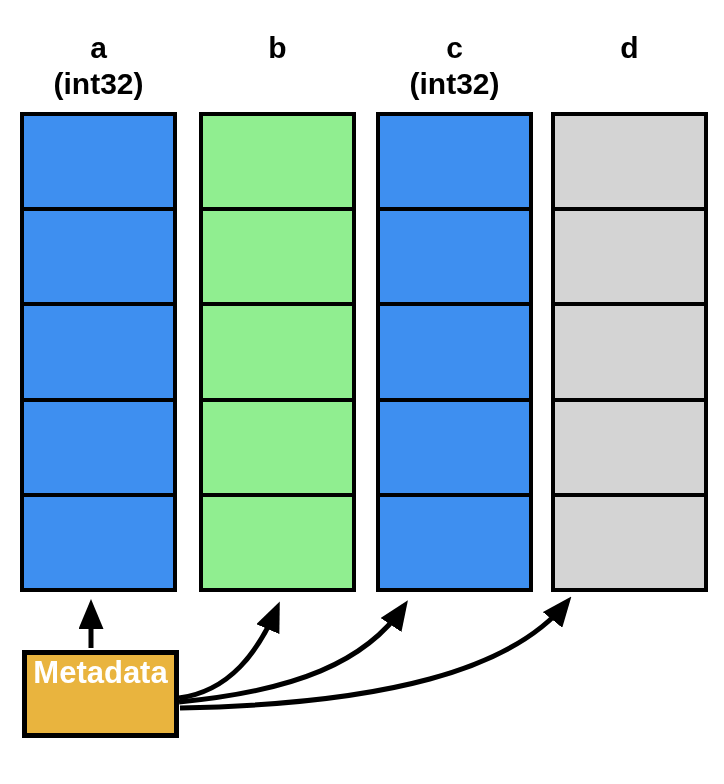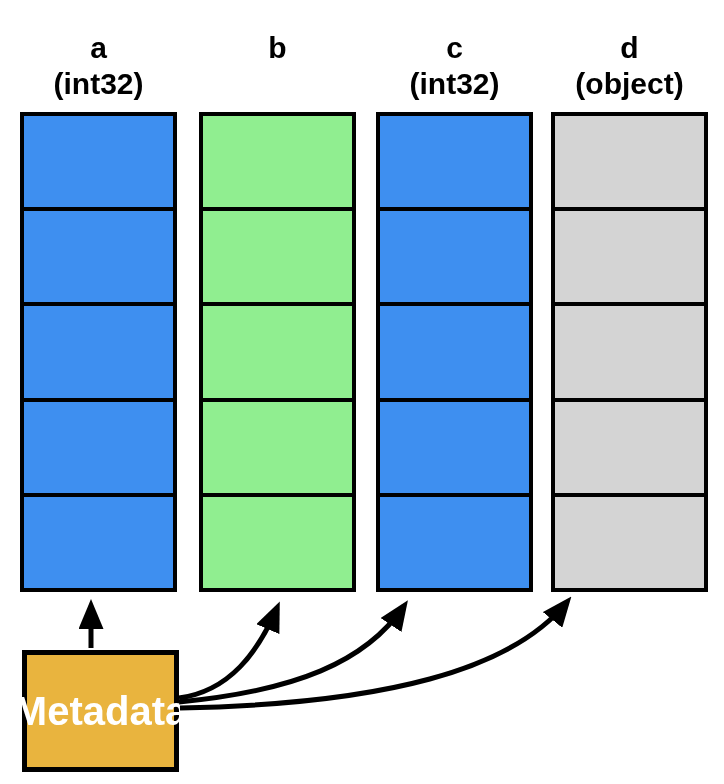--- a/index.html
+++ b/index.html
@@ -31,28 +31,28 @@
   }
   .cell{flex:1;}
   .cell + .cell{border-top:4px solid #000;}
   .pos-a{left:20px;}
   .pos-b{left:199px;}
   .pos-c{left:376px;}
   .pos-d{left:551px;}
   .metadata-box{
     position:absolute;
     left:22px;top:650px;
-    width:157px;height:122px;
+    width:157px;height:88px;
     box-sizing:border-box;
     border:5px solid #000;
     display:flex;
-    align-items:center;
+    align-items:flex-start;
     justify-content:center;
     font-weight:bold;
-    font-size:40px;
+    font-size:31px;
   }
   .arrows{
     position:absolute;
     left:0;top:0;
     pointer-events:none;
   }
 </style>
 </head>
 <body>
 
@@ -64,21 +64,20 @@
   </div>
   <div class="col-header pos-b">
     <div>b</div>
   </div>
   <div class="col-header pos-c">
     <div>c</div>
     <div>(int32)</div>
   </div>
   <div class="col-header pos-d">
     <div>d</div>
-    <div>(object)</div>
   </div>
 
   <div class="column pos-a">
       <div class="cell" style="background: rgb(62, 143, 240);"></div>
       <div class="cell" style="background: rgb(62, 143, 240);"></div>
       <div class="cell" style="background: rgb(62, 143, 240);"></div>
       <div class="cell" style="background: rgb(62, 143, 240);"></div>
       <div class="cell" style="background: rgb(62, 143, 240);"></div>
     </div>
   <div class="column pos-b">

